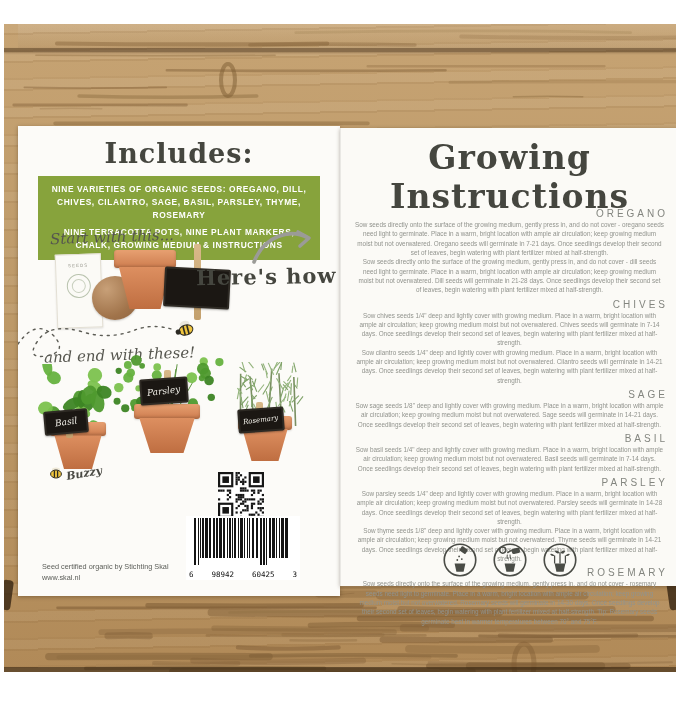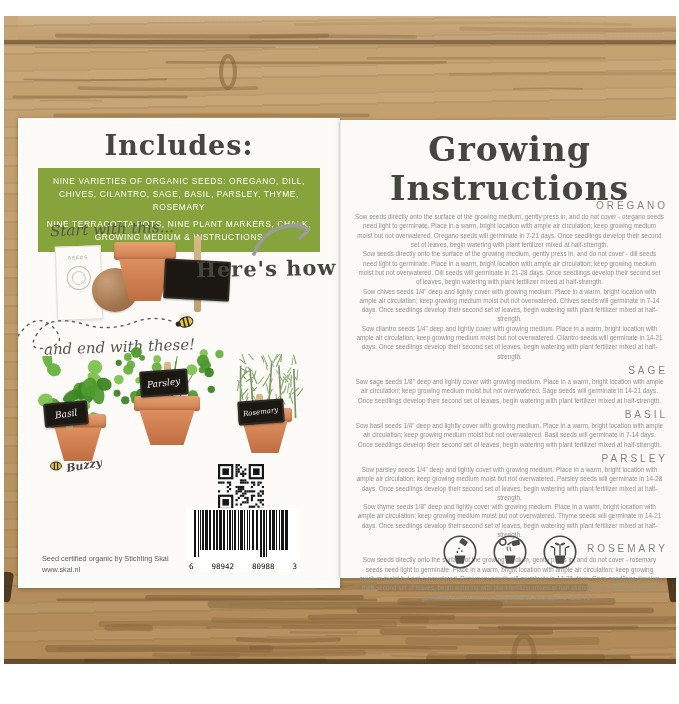--- a/index.html
+++ b/index.html
@@ -1,19 +1,19 @@
 <!DOCTYPE html>
 <html><head>
 <meta charset="utf-8">
 <style>
   html,body{margin:0;padding:0;background:#fff;}
   body{width:679px;height:704px;position:relative;overflow:hidden;
        font-family:"Liberation Sans",sans-serif;}
   
-  .box{position:absolute;left:4px;top:16px;width:672px;height:648px;
+  .box{position:absolute;left:4px;top:24px;width:672px;height:648px;
        background-color:#bd9a6a;
        background-image:
          repeating-linear-gradient(179deg, rgba(255,255,255,.05) 0 9px, rgba(122,86,45,.12) 9px 11px, rgba(0,0,0,0) 11px 26px, rgba(122,86,45,.07) 26px 28px),
          linear-gradient(180deg,#c6a373 0%,#bb9766 55%,#b18a58 100%);
        overflow:hidden;}
   .lid-strip{position:absolute;left:14px;top:0;right:0;height:24px;
        background:linear-gradient(180deg,rgba(255,255,255,.10),rgba(0,0,0,.03));}
   .lid-seam{position:absolute;left:0;top:24px;width:100%;height:4px;
        background:rgba(58,38,18,.45);box-shadow:0 1px 2px rgba(58,38,18,.3);}
   .bottom-seam{position:absolute;left:0;bottom:0;width:100%;height:5px;
@@ -27,21 +27,21 @@
   .panel{position:absolute;background:#fcfbf8;box-shadow:0 1px 4px rgba(40,25,10,.35);}
   .panel-left{left:14px;top:102px;width:322px;height:470px;}
   .panel-right{left:336px;top:104px;width:337px;height:458px;border-left:1px solid rgba(0,0,0,.07);background:#fbfaf6;}
   
   .headline{font-family:"DejaVu Serif","Liberation Serif",serif;font-weight:700;
        color:#45463f;text-align:center;letter-spacing:1px;}
   
   .inc-title{position:absolute;left:0;right:0;top:12px;font-size:27px;}
   .banner{position:absolute;left:20px;right:20px;top:50px;background:#87a33c;
        color:#fff;padding:7px 8px 8px;text-align:center;}
-  .banner p{margin:0;font-size:8.4px;font-weight:400;letter-spacing:.6px;line-height:1.55;}
+  .banner p{margin:0;font-size:8.4px;font-weight:700;letter-spacing:.6px;line-height:1.55;}
   .banner p + p{margin-top:4px;}
   .script{font-family:"DejaVu Serif","Liberation Serif",serif;font-style:italic;
        color:#56564f;}
   .start-cap{position:absolute;left:32px;top:102px;font-size:15px;transform:rotate(-2deg);}
   .end-cap{position:absolute;left:26px;top:220px;font-size:15px;transform:rotate(-2deg);}
   .heres-how{position:absolute;left:178px;top:138px;font-size:21px;letter-spacing:1px;transform:rotate(-1deg);}
   .arrow-svg{position:absolute;left:232px;top:100px;}
   .trail-svg{position:absolute;left:0px;top:178px;}
   
   .seed-packet{position:absolute;left:38px;top:128px;width:44px;height:72px;background:#fbfaf6;
@@ -561,33 +561,34 @@
           <rect x="81" y="0" width="2" height="40" fill="#141414"></rect>
           <rect x="84" y="0" width="3" height="40" fill="#141414"></rect>
           <rect x="88" y="0" width="1" height="40" fill="#141414"></rect>
           <rect x="91" y="0" width="1" height="40" fill="#141414"></rect>
           <rect x="93" y="0" width="3" height="40" fill="#141414"></rect>
           <rect x="97" y="0" width="3" height="40" fill="#141414"></rect>
         </svg>
       <div class="digits">
         <span>6</span>
         <span>98942</span>
-        <span>80988</span>
+        <span>60425</span>
         <span>3</span>
       </div>
     </div>
   </div>
 
   <div class="panel panel-right">
     <div class="headline gi-title">Growing Instructions</div>
 
     <div class="sections">
       <div class="sec-name">OREGANO</div>
       <p class="sec-text">Sow seeds directly onto the surface of the growing medium, gently press in, and do not cover - oregano seeds need light to germinate. Place in a warm, bright location with ample air circulation; keep growing medium moist but not overwatered. Oregano seeds will germinate in 7-21 days. Once seedlings develop their second set of leaves, begin watering with plant fertilizer mixed at half-strength.</p>
       <p class="sec-text">Sow seeds directly onto the surface of the growing medium, gently press in, and do not cover - dill seeds need light to germinate. Place in a warm, bright location with ample air circulation; keep growing medium moist but not overwatered. Dill seeds will germinate in 21-28 days. Once seedlings develop their second set of leaves, begin watering with plant fertilizer mixed at half-strength.</p>
+      <div class="sec-name">CHIVES</div>
       <p class="sec-text">Sow chives seeds 1/4" deep and lightly cover with growing medium. Place in a warm, bright location with ample air circulation; keep growing medium moist but not overwatered. Chives seeds will germinate in 7-14 days. Once seedlings develop their second set of leaves, begin watering with plant fertilizer mixed at half-strength.</p>
       <p class="sec-text">Sow cilantro seeds 1/4" deep and lightly cover with growing medium. Place in a warm, bright location with ample air circulation; keep growing medium moist but not overwatered. Cilantro seeds will germinate in 14-21 days. Once seedlings develop their second set of leaves, begin watering with plant fertilizer mixed at half-strength.</p>
       <div class="sec-name">SAGE</div>
       <p class="sec-text">Sow sage seeds 1/8" deep and lightly cover with growing medium. Place in a warm, bright location with ample air circulation; keep growing medium moist but not overwatered. Sage seeds will germinate in 14-21 days. Once seedlings develop their second set of leaves, begin watering with plant fertilizer mixed at half-strength.</p>
       <div class="sec-name">BASIL</div>
       <p class="sec-text">Sow basil seeds 1/4" deep and lightly cover with growing medium. Place in a warm, bright location with ample air circulation; keep growing medium moist but not overwatered. Basil seeds will germinate in 7-14 days. Once seedlings develop their second set of leaves, begin watering with plant fertilizer mixed at half-strength.</p>
       <div class="sec-name">PARSLEY</div>
       <p class="sec-text">Sow parsley seeds 1/4" deep and lightly cover with growing medium. Place in a warm, bright location with ample air circulation; keep growing medium moist but not overwatered. Parsley seeds will germinate in 14-28 days. Once seedlings develop their second set of leaves, begin watering with plant fertilizer mixed at half-strength.</p>
       <p class="sec-text">Sow thyme seeds 1/8" deep and lightly cover with growing medium. Place in a warm, bright location with ample air circulation; keep growing medium moist but not overwatered. Thyme seeds will germinate in 14-21 days. Once seedlings develop their second set of leaves, begin watering with plant fertilizer mixed at half-strength.</p>
       <div class="sec-name">ROSEMARY</div>

